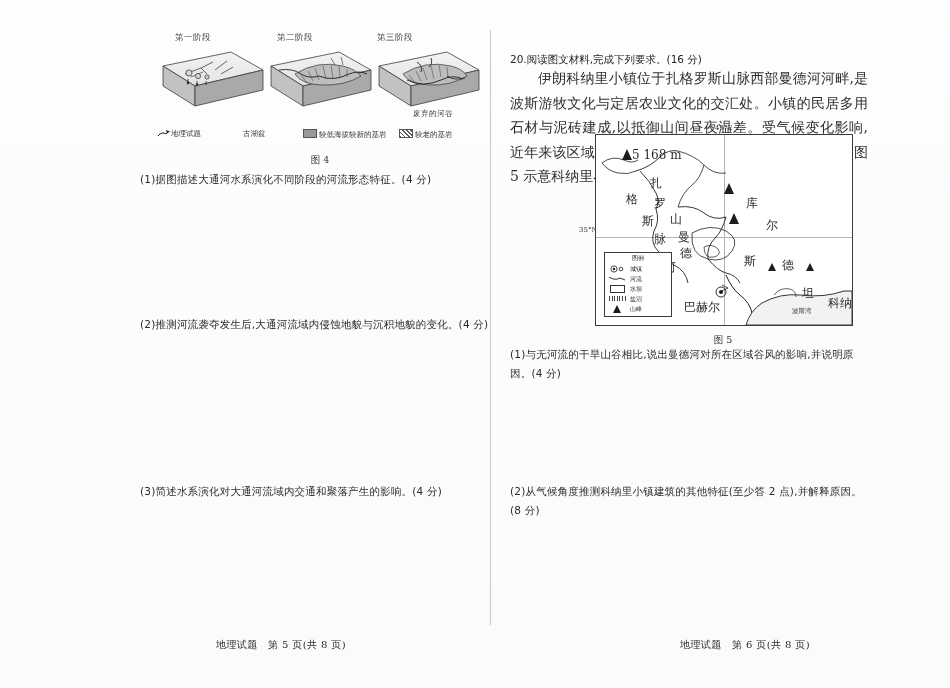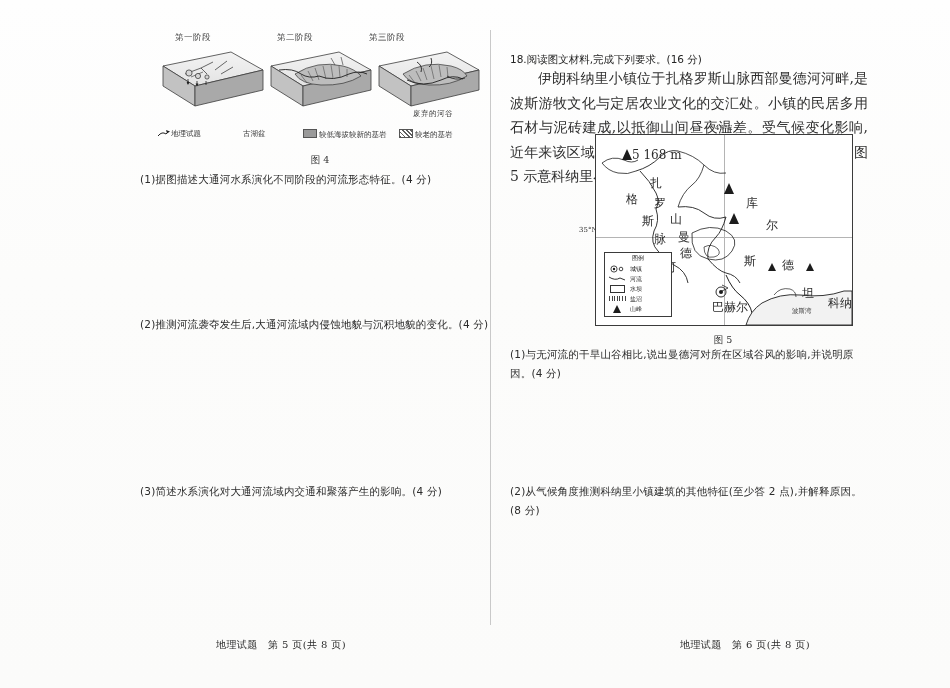--- a/index.html
+++ b/index.html
@@ -208,21 +208,21 @@
   <div id="paper-sheet"></div>
 
   <div class="divider"></div>
 
   <div class="col" id="col-left">
 
     <div id="fig4-wrap">
 
       <div class="stage-label" style="left:20px;  top:0;">第一阶段</div>
       <div class="stage-label" style="left:122px; top:0;">第二阶段</div>
-      <div class="stage-label" style="left:214px; top:0;">第三阶段</div>
+      <div class="stage-label" style="left:222px; top:0;">第三阶段</div>
 
       <svg width="330" height="95" viewBox="0 0 330 95" style="position:absolute;left:0;top:12px;">
         <defs>
           <linearGradient id="topface" x1="0" y1="0" x2="0" y2="1">
             <stop offset="0%" stop-color="#f3f3f3"></stop>
               <stop offset="100%" stop-color="#e3e3e3"></stop>
           </linearGradient>
           <pattern id="hatchp" width="4" height="4" patternTransform="rotate(45)" patternUnits="userSpaceOnUse">
             <rect width="4" height="4" fill="#ffffff"></rect>
             <line x1="0" y1="0" x2="0" y2="4" stroke="#6a6a6a" stroke-width="1.1"></line>
@@ -299,21 +299,21 @@
     </div>
 
     <div style="position:absolute;left:20px;top:452px;width:350px;">
       <span class="qtext">(3)</span><span class="qtext">简述水系演化对大通河流域内交通和聚落产生的影响。(4 分)</span>
     </div>
   </div>
 
   <div class="col" id="col-right">
 
     <div style="position:absolute;left:10px;top:20px;width:360px;">
-      <span class="stem">18.</span><span class="stem">阅读图文材料,完成下列要求。(16 分)</span>
+      <span class="stem">20.</span><span class="stem">阅读图文材料,完成下列要求。(16 分)</span>
     </div>
 
     <div class="body-para" style="position:absolute;left:10px;top:38px;width:358px;">伊朗科纳里小镇位于扎格罗斯山脉西部曼德河河畔,是波斯游牧文化与定居农业文化的交汇处。小镇的民居多用石材与泥砖建成,以抵御山间昼夜温差。受气候变化影响,近年来该区域河流径流量年际变化增大,用水矛盾加剧。图 5 示意科纳里小镇的位置。</div>
 
     <div id="fig5-wrap">
 
       <div class="coord-lab" style="left:120px;top:0;">49°E</div>
       <div class="coord-lab" style="left:-16px;top:102px;">35°N</div>
 
       <div id="map-frame">
@@ -366,21 +366,21 @@
         <div class="mlabel" style="left:150px;top:60px;">库</div>
         <div class="mlabel" style="left:170px;top:82px;">尔</div>
         <div class="mlabel" style="left:186px;top:122px;">德</div>
         <div class="mlabel" style="left:148px;top:118px;">斯</div>
         <div class="mlabel" style="left:206px;top:150px;">坦</div>
 
         <svg width="14" height="14" style="position:absolute;left:118px;top:150px;">
           <circle cx="7" cy="7" r="5" fill="none" stroke="#1b1b1b" stroke-width="0.9"></circle>
           <circle cx="7" cy="7" r="2" fill="#1b1b1b"></circle>
         </svg>
-        <div class="mlabel" style="left:108px;top:164px;padding-left:8px;">巴赫尔</div>
+        <div class="mlabel" style="left:80px;top:164px;padding-left:8px;">巴赫尔</div>
         <div class="mlabel" style="left:232px;top:160px;">科纳里</div>
 
         <div class="sea-label" style="left:196px;top:172px;">波斯湾</div>
 
         <div id="map-legend">
           <div class="lg-title">图例</div>
 
           <div class="lg-row">
             <span class="lg-sym">
               <svg width="16" height="8">

